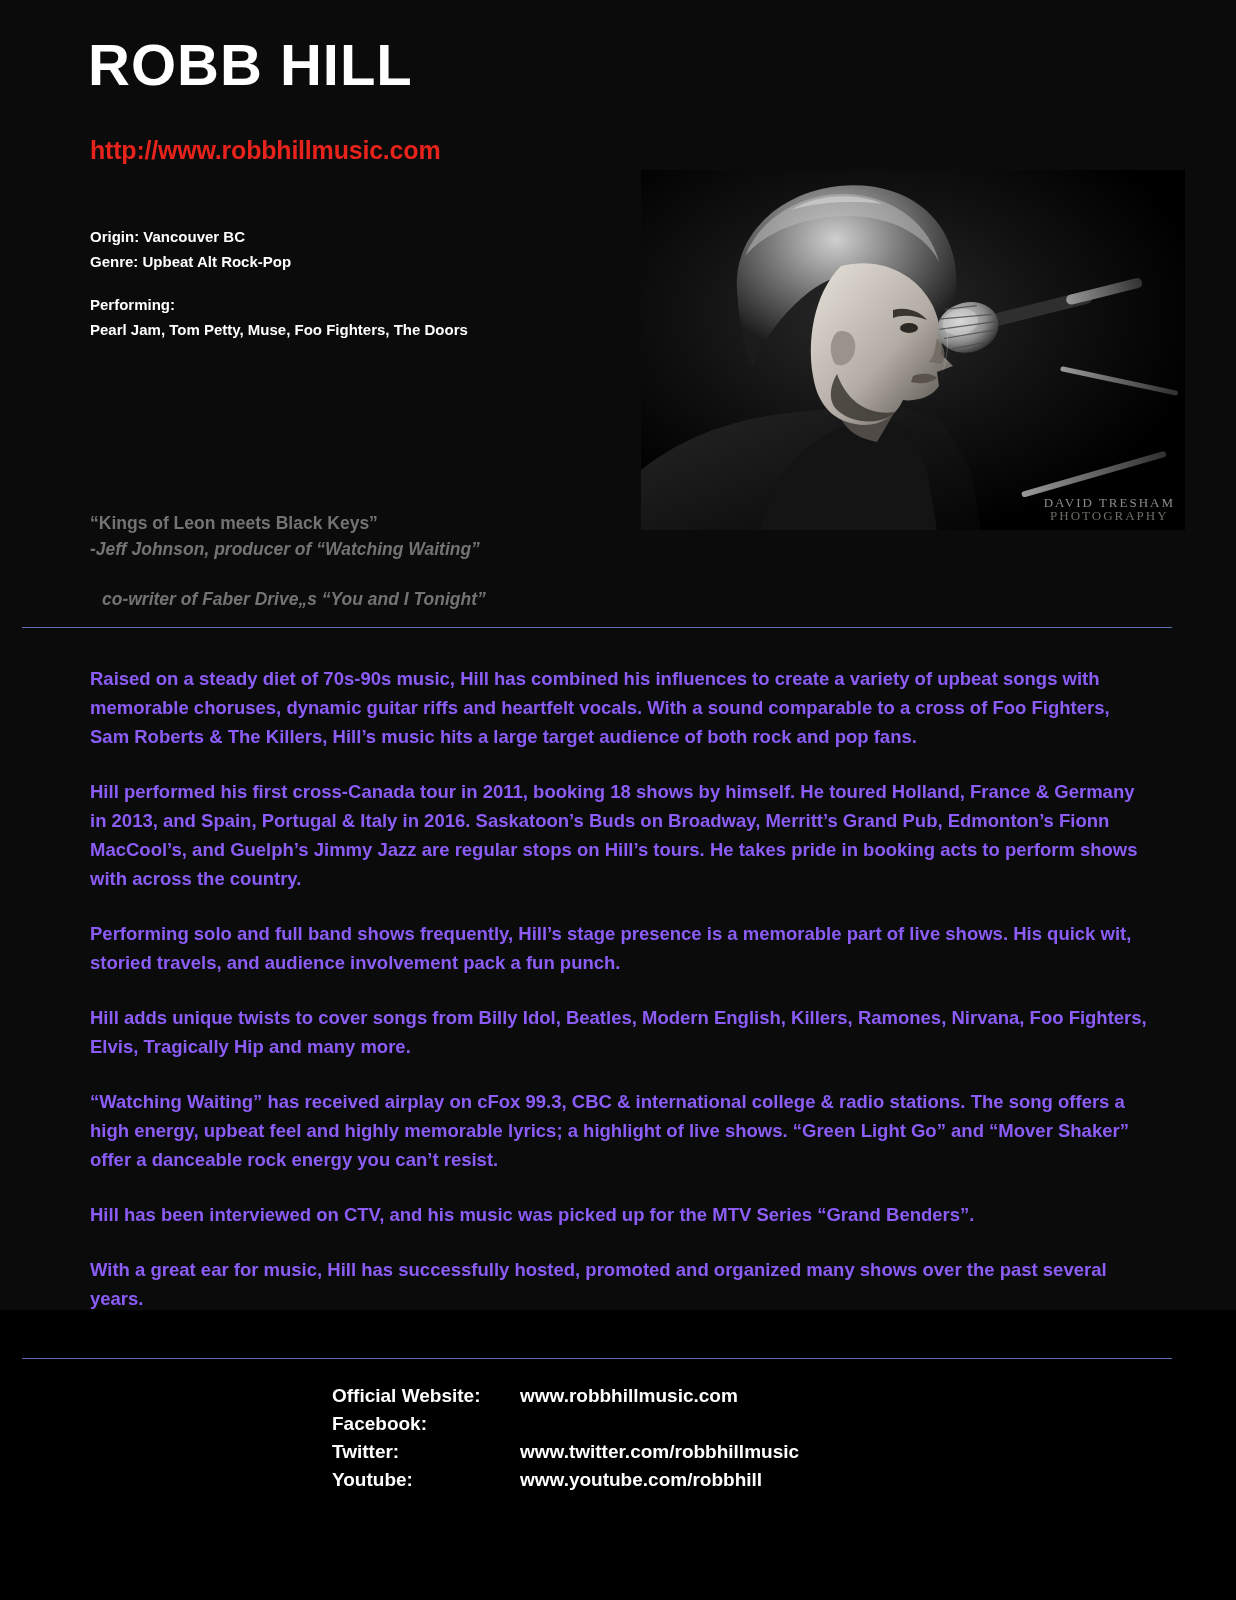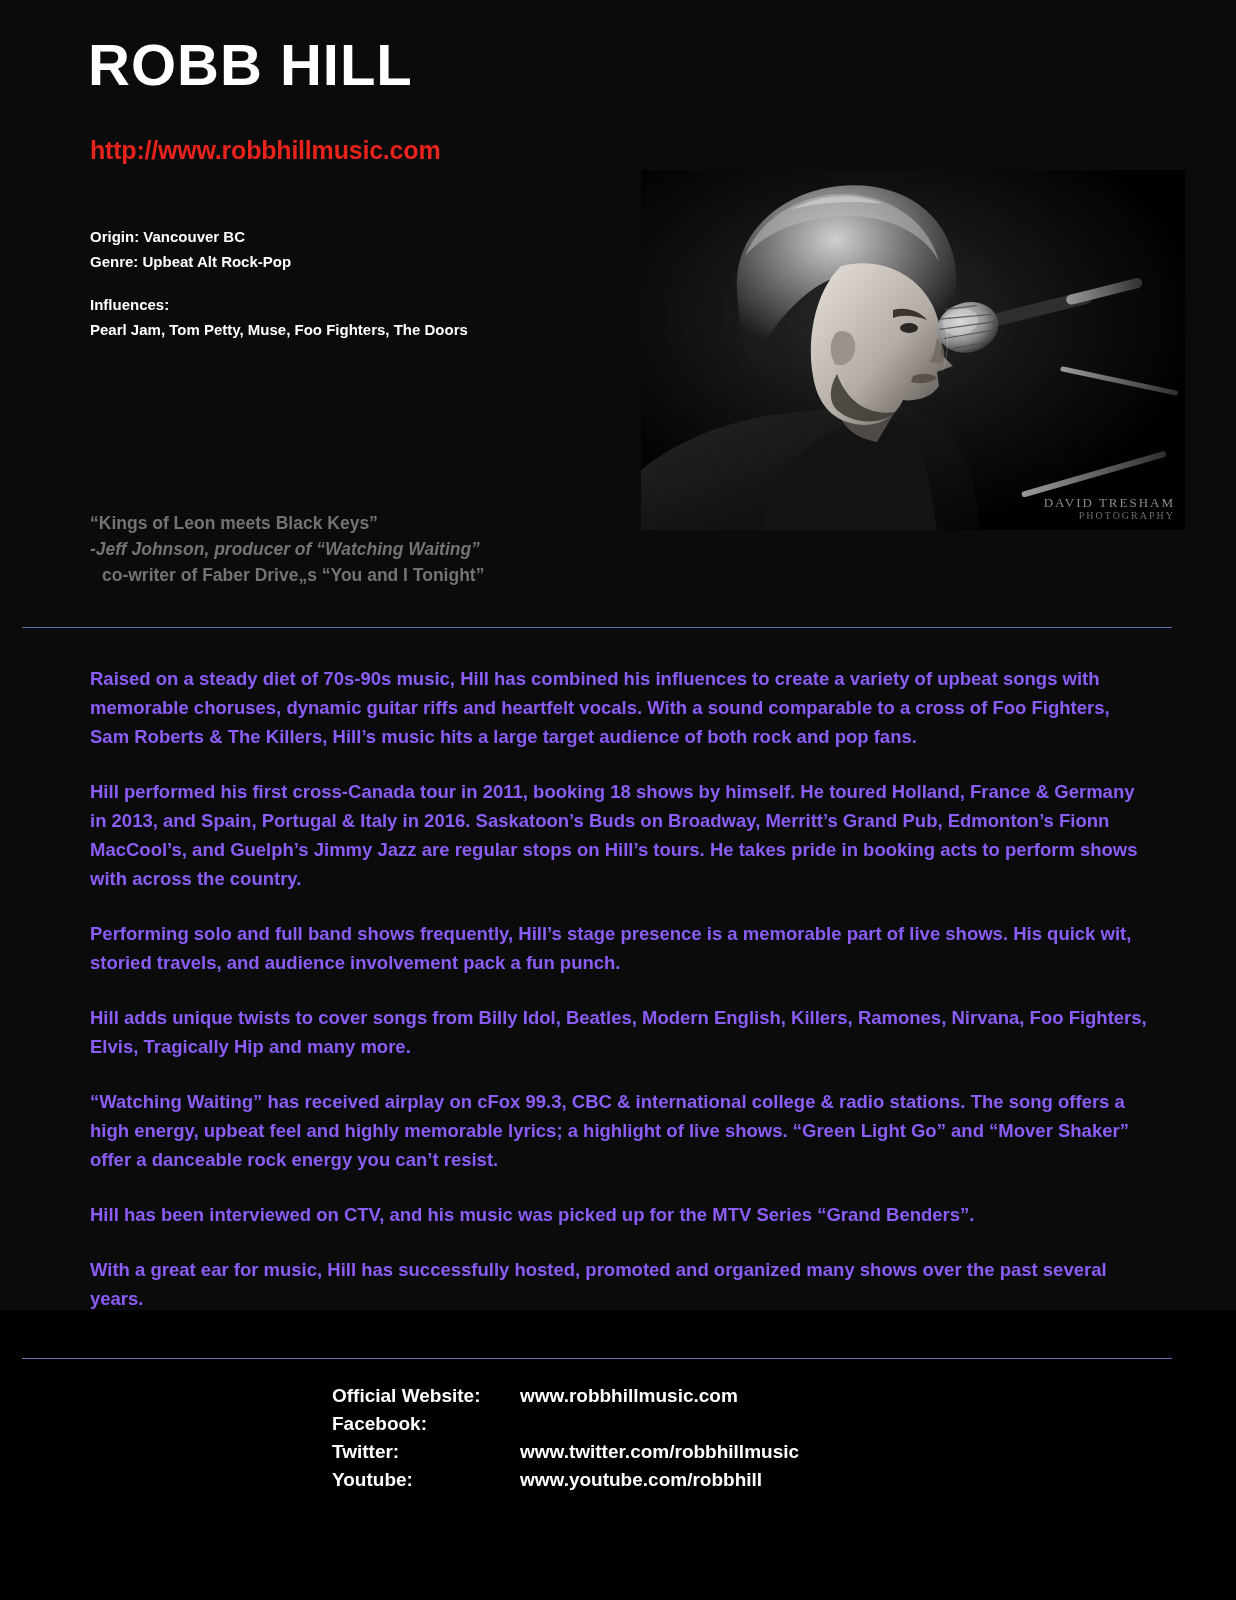--- a/index.html
+++ b/index.html
@@ -71,21 +71,23 @@
     font-size: 17.5px;
     font-weight: bold;
     line-height: 26px;
   }
   .quote-block .q-attr {
     font-style: italic;
     font-weight: bold;
   }
   .quote-block .q-sub {
     padding-left: 12px;
-    font-weight: bold;
+    font-style: italic;
+    font-weight: bold;
+    margin-top: 24px;
   }
 
   
   .photo {
     position: absolute;
     left: 641px;
     top: 170px;
     width: 544px;
     height: 360px;
     background: #fef9c3;
@@ -97,23 +99,24 @@
     right: 10px;
     bottom: 8px;
     text-align: right;
     color: #8d8d86;
     font-family: "Liberation Serif", serif;
     font-size: 13px;
     letter-spacing: 2px;
     line-height: 13px;
   }
   .photo-credit .credit-sub {
-    font-size: 10px;
+    font-size: 13px;
     letter-spacing: 2px;
     color: #6d6d66;
+    text-align: center;
   }
 
   
   .rule {
     position: absolute;
     left: 22px;
     width: 1150px;
     height: 1px;
     background: #5d6fb0;
   }
@@ -155,21 +158,21 @@
 
   <div class="artist-name">ROBB HILL</div>
   <a class="website-link" href="#">http://www.robbhillmusic.com</a>
 
   <div class="info-block">
     <div class="group">
       <div class="info-line">Origin: Vancouver BC</div>
       <div class="info-line">Genre: Upbeat Alt Rock-Pop</div>
     </div>
     <div class="group">
-      <div class="info-line">Influences:</div>
+      <div class="info-line">Performing:</div>
       <div class="info-line">Pearl Jam, Tom Petty, Muse, Foo Fighters, The Doors</div>
     </div>
   </div>
 
   <div class="quote-block">
     <div>“Kings of Leon meets Black Keys”</div>
     <div class="q-attr">-Jeff Johnson, producer of “Watching Waiting”</div>
     <div class="q-sub">co-writer of Faber Drive„s “You and I Tonight”</div>
   </div>
 

